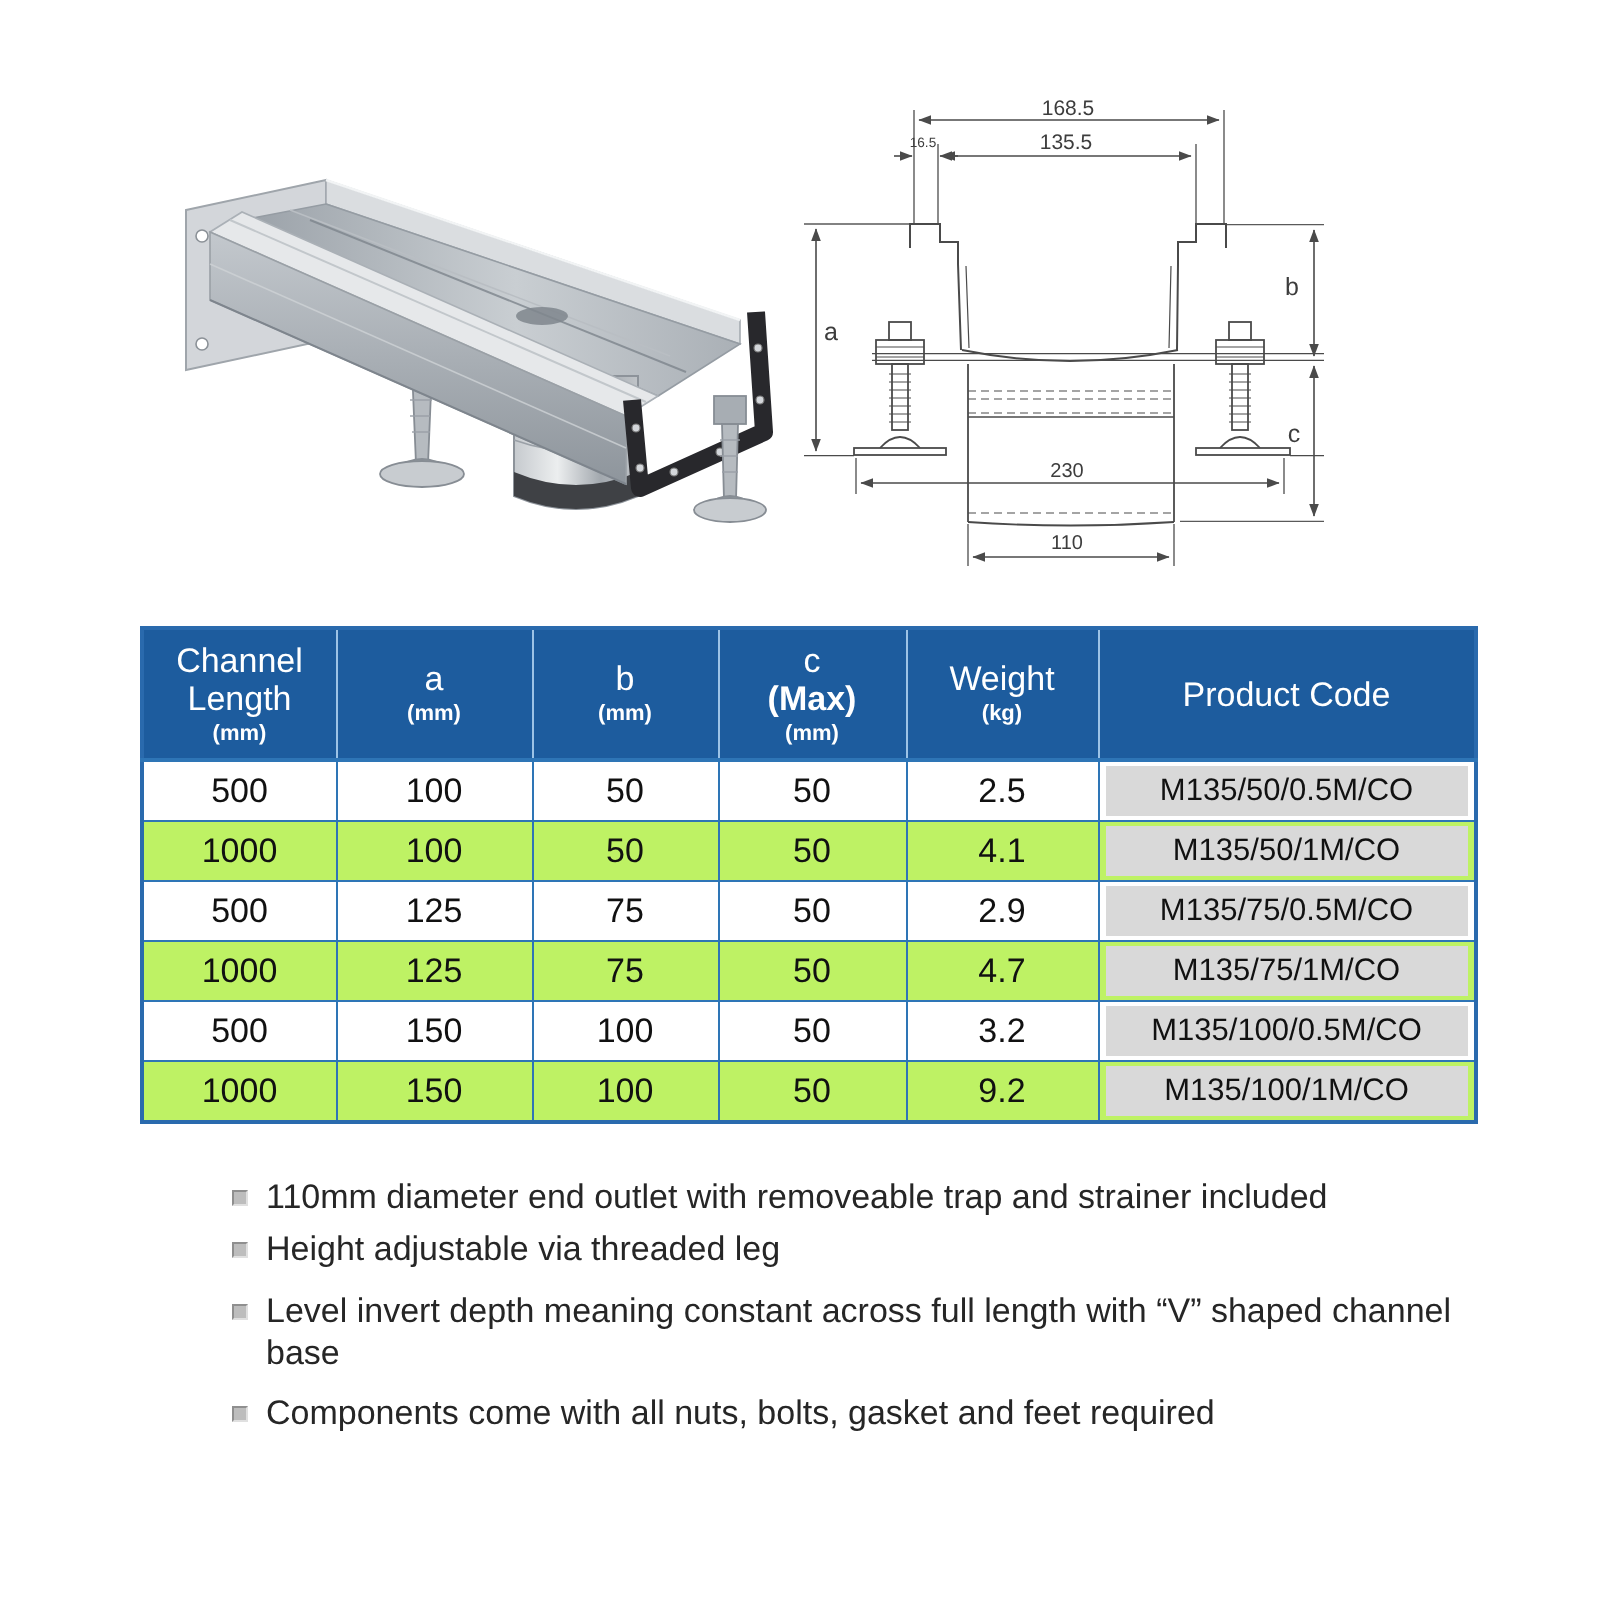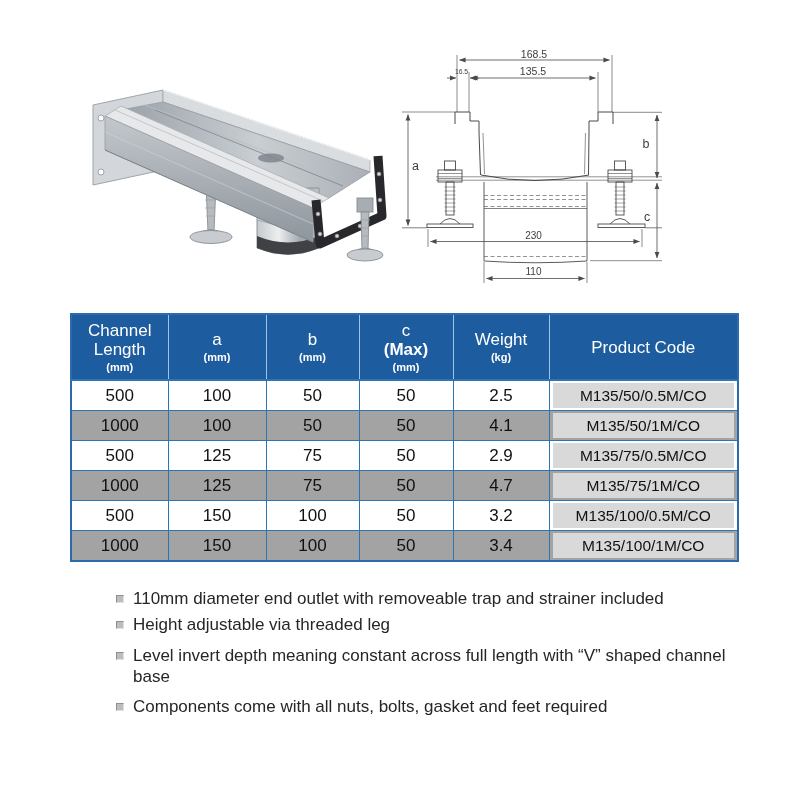--- a/index.html
+++ b/index.html
@@ -15,21 +15,21 @@
   table.spec th,table.spec td{padding:0;text-align:center;overflow:hidden;}
   table.spec thead th{background:#1d5c9e;color:#ffffff;height:64px;vertical-align:middle;
              border-left:1.5px solid #9dc3e6;border-right:1.5px solid #9dc3e6;
              border-bottom:2px solid #2e75b6;}
   .ht{font-size:17px;font-weight:normal;line-height:19px;}
   .hs{font-size:17px;font-weight:bold;line-height:19px;}
   .hs:empty,.hu:empty{display:none;}
   .hu{font-size:11px;font-weight:bold;line-height:13px;margin-top:2px;}
   table.spec td{height:29px;border:1.5px solid #2e75b6;font-size:17px;color:#111111;
              background:#ffffff;line-height:29px;}
-  table.spec tr.alt td{background:#a3a3a3;text-align:center;}
+  table.spec tr.alt td{background:#bef264;text-align:center;}
   table.spec td.codecell{line-height:normal;margin-top:18px;}
   .codebox{margin:2px 3px;background:#d9d9d9;font-size:15.5px;height:25px;line-height:25px;
            white-space:nowrap;}
 
   ul.bullets{position:absolute;left:104px;top:588px;width:628px;margin:0;padding:0;list-style:none;}
   ul.bullets li{position:relative;padding-left:29px;font-size:17px;line-height:21px;color:#262626;}
   ul.bullets li .sq{position:absolute;left:12px;top:7px;width:6px;height:6px;background:#bdbdbd;
            border-top:1px solid #8f8f8f;border-left:1px solid #8f8f8f;
            border-right:1px solid #e0e0e0;border-bottom:1px solid #e0e0e0;}
   ul.bullets li:nth-child(1){margin-bottom:5px;}
@@ -283,21 +283,21 @@
         <td>3.2</td>
         <td class="codecell">
             <div class="codebox">M135/100/0.5M/CO</div>
           </td>
       </tr>
       <tr class="alt">
         <td>1000</td>
         <td>150</td>
         <td>100</td>
         <td>50</td>
-        <td>3.4</td>
+        <td>9.2</td>
         <td class="codecell">
             <div class="codebox">M135/100/1M/CO</div>
           </td>
       </tr>
     </tbody>
   </table>
 
   <ul class="bullets">
     <li>
       <span class="sq"></span>

